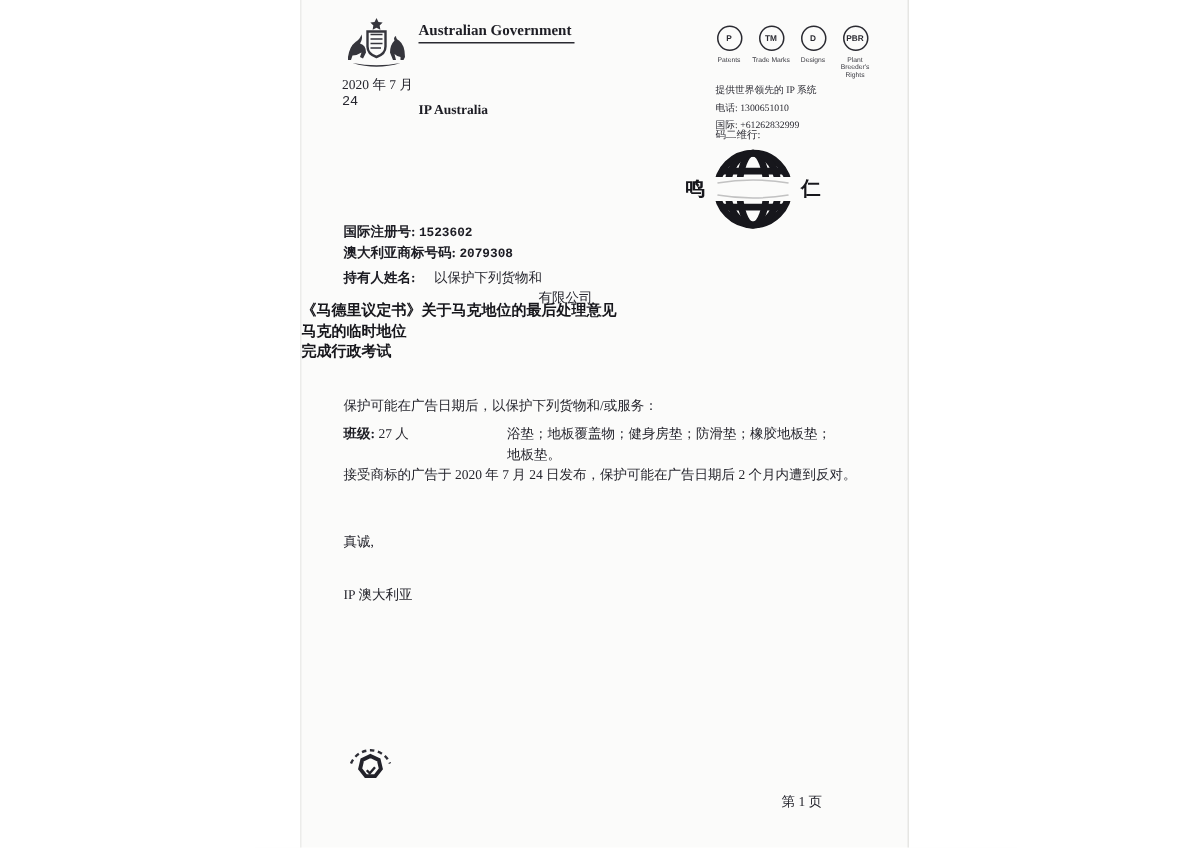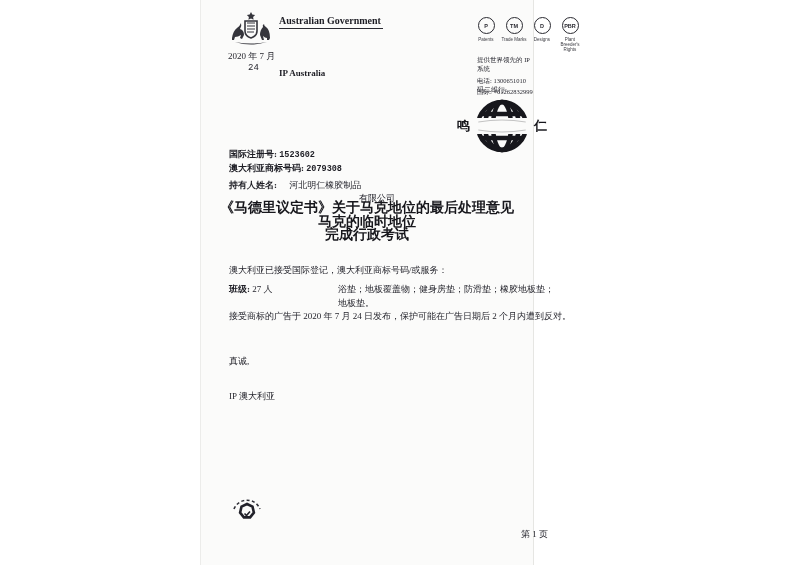--- a/index.html
+++ b/index.html
@@ -1,18 +1,18 @@
 <!DOCTYPE html>
 <html><head>
 <meta charset="utf-8">
 <style>
   * { margin:0; padding:0; box-sizing:border-box; }
   html,body { width:800px; height:565px; background:#ffffff; overflow:hidden;
     font-family:"Liberation Serif","DejaVu Serif",serif; }
-  .sheet { position:absolute; left:200px; top:0; width:334px; height:565px;
+  .sheet { position:absolute; left:200px; top:0; width:406px; height:565px;
     background:#fbfbfa; border-left:1px solid #ececea; border-right:1px solid #e6e6e3; }
   .t { position:absolute; color:#26262e; white-space:nowrap; }
   .bold { font-weight:bold; color:#1d1d24; }
   .mono { font-family:"Liberation Mono","DejaVu Sans Mono",monospace; }
   
   .crest { position:absolute; left:28px; top:12px; }
   .gov-block { position:absolute; left:78px; top:15px; width:120px; }
   .gov-name { font-weight:bold; font-size:10px; color:#1d1d24; }
   .gov-rule { height:1px; background:#2a2a31; margin:2px 0 2px 0; width:104px; }
   .gov-sub { font-weight:bold; font-size:9px; color:#1d1d24;margin-top:39px; }
@@ -27,22 +27,22 @@
     color:#3a3a41; margin-top:3px; line-height:1.15; white-space:normal; }
   .contact { position:absolute; left:276px; top:56px; font-size:6.5px; color:#2c2c34; }
   .contact div { margin-bottom:2.5px; }
   
   .marklabel { position:absolute; left:276px; top:85px; font-size:7px; color:#2c2c34; }
   .marklogo { position:absolute; left:256px; top:98px; width:100px; height:56px;
     display:flex; align-items:center; }
   .markchar { font-size:13px; font-weight:bold; color:#17171c; }
   
   .fs9 { font-size:9px; }
-  .title-block { position:absolute; left:0; right:0; top:201px; text-align:center;
-    font-weight:bold; font-size:14px; color:#17171c; line-height:13.5px; }
+  .title-block { position:absolute; left:0; right:0; top:201px; 
+    font-weight:bold; font-size:10px; color:#17171c; line-height:13.5px; }
   .wrap { white-space:normal; }
   .stamp { position:absolute; left:29px; top:496px; }
 </style>
 </head>
 <body>
 
 <div class="sheet">
 
   <div class="crest">
     <svg width="44" height="34" viewBox="0 0 44 34">
@@ -62,21 +62,21 @@
     </svg>
   </div>
 
   <div class="gov-block">
     <div class="gov-name">Australian Government</div>
     <div class="gov-rule"></div>
     <div class="gov-sub">IP Australia</div>
   </div>
 
   <div class="t fs9" style="left:27px; top:50px;">2020 年 7 月</div>
-  <div class="t fs9 mono" style="left:27px; top:63px;margin-left:20px;">24</div>
+  <div class="t fs9 mono" style="left:27px; top:63px;">24</div>
 
   <div class="services">
     <div class="svc">
       <div class="svc-circle">P</div>
       <div class="svc-label">Patents</div>
     </div>
     <div class="svc">
       <div class="svc-circle">TM</div>
       <div class="svc-label">Trade Marks</div>
     </div>
@@ -117,31 +117,31 @@
   <div class="t fs9" style="left:28px; top:148px;">
     <span class="bold">国际注册号:</span>
     <span class="bold mono" style="font-size:8.5px;margin-top:40px;">1523602</span>
   </div>
   <div class="t fs9" style="left:28px; top:162px;">
     <span class="bold">澳大利亚商标号码:</span>
     <span class="bold mono" style="font-size:8.5px;margin-top:38px;">2079308</span>
   </div>
   <div class="t fs9" style="left:28px; top:179px;">
     <span class="bold">持有人姓名:</span>
-    <span style="margin-left:10px;">河北明仁橡胶制品</span>
+    <span style="margin-left:10px;">以保护下列货物和</span>
   </div>
   <div class="t fs9" style="left:158px; top:192px;">有限公司</div>
 
   <div class="title-block">
     <div>《马德里议定书》关于马克地位的最后处理意见</div>
     <div>马克的临时地位</div>
     <div>完成行政考试</div>
   </div>
 
-  <div class="t fs9" style="left:28px; top:264px;">澳大利亚已接受国际登记，澳大利亚商标号码/或服务：</div>
+  <div class="t fs9" style="left:28px; top:264px;">保护可能在广告日期后，以保护下列货物和/或服务：</div>
 
   <div class="t fs9" style="left:28px; top:283px;">
     <span class="bold">班级:</span>
     <span>27 人</span>
   </div>
   <div class="t fs9" style="left:137px; top:283px;">浴垫；地板覆盖物；健身房垫；防滑垫；橡胶地板垫；</div>
   <div class="t fs9" style="left:137px; top:297px;">地板垫。</div>
 
   <div class="t fs9" style="left:28px; top:310px;">接受商标的广告于 2020 年 7 月 24 日发布，保护可能在广告日期后 2 个月内遭到反对。</div>
 

